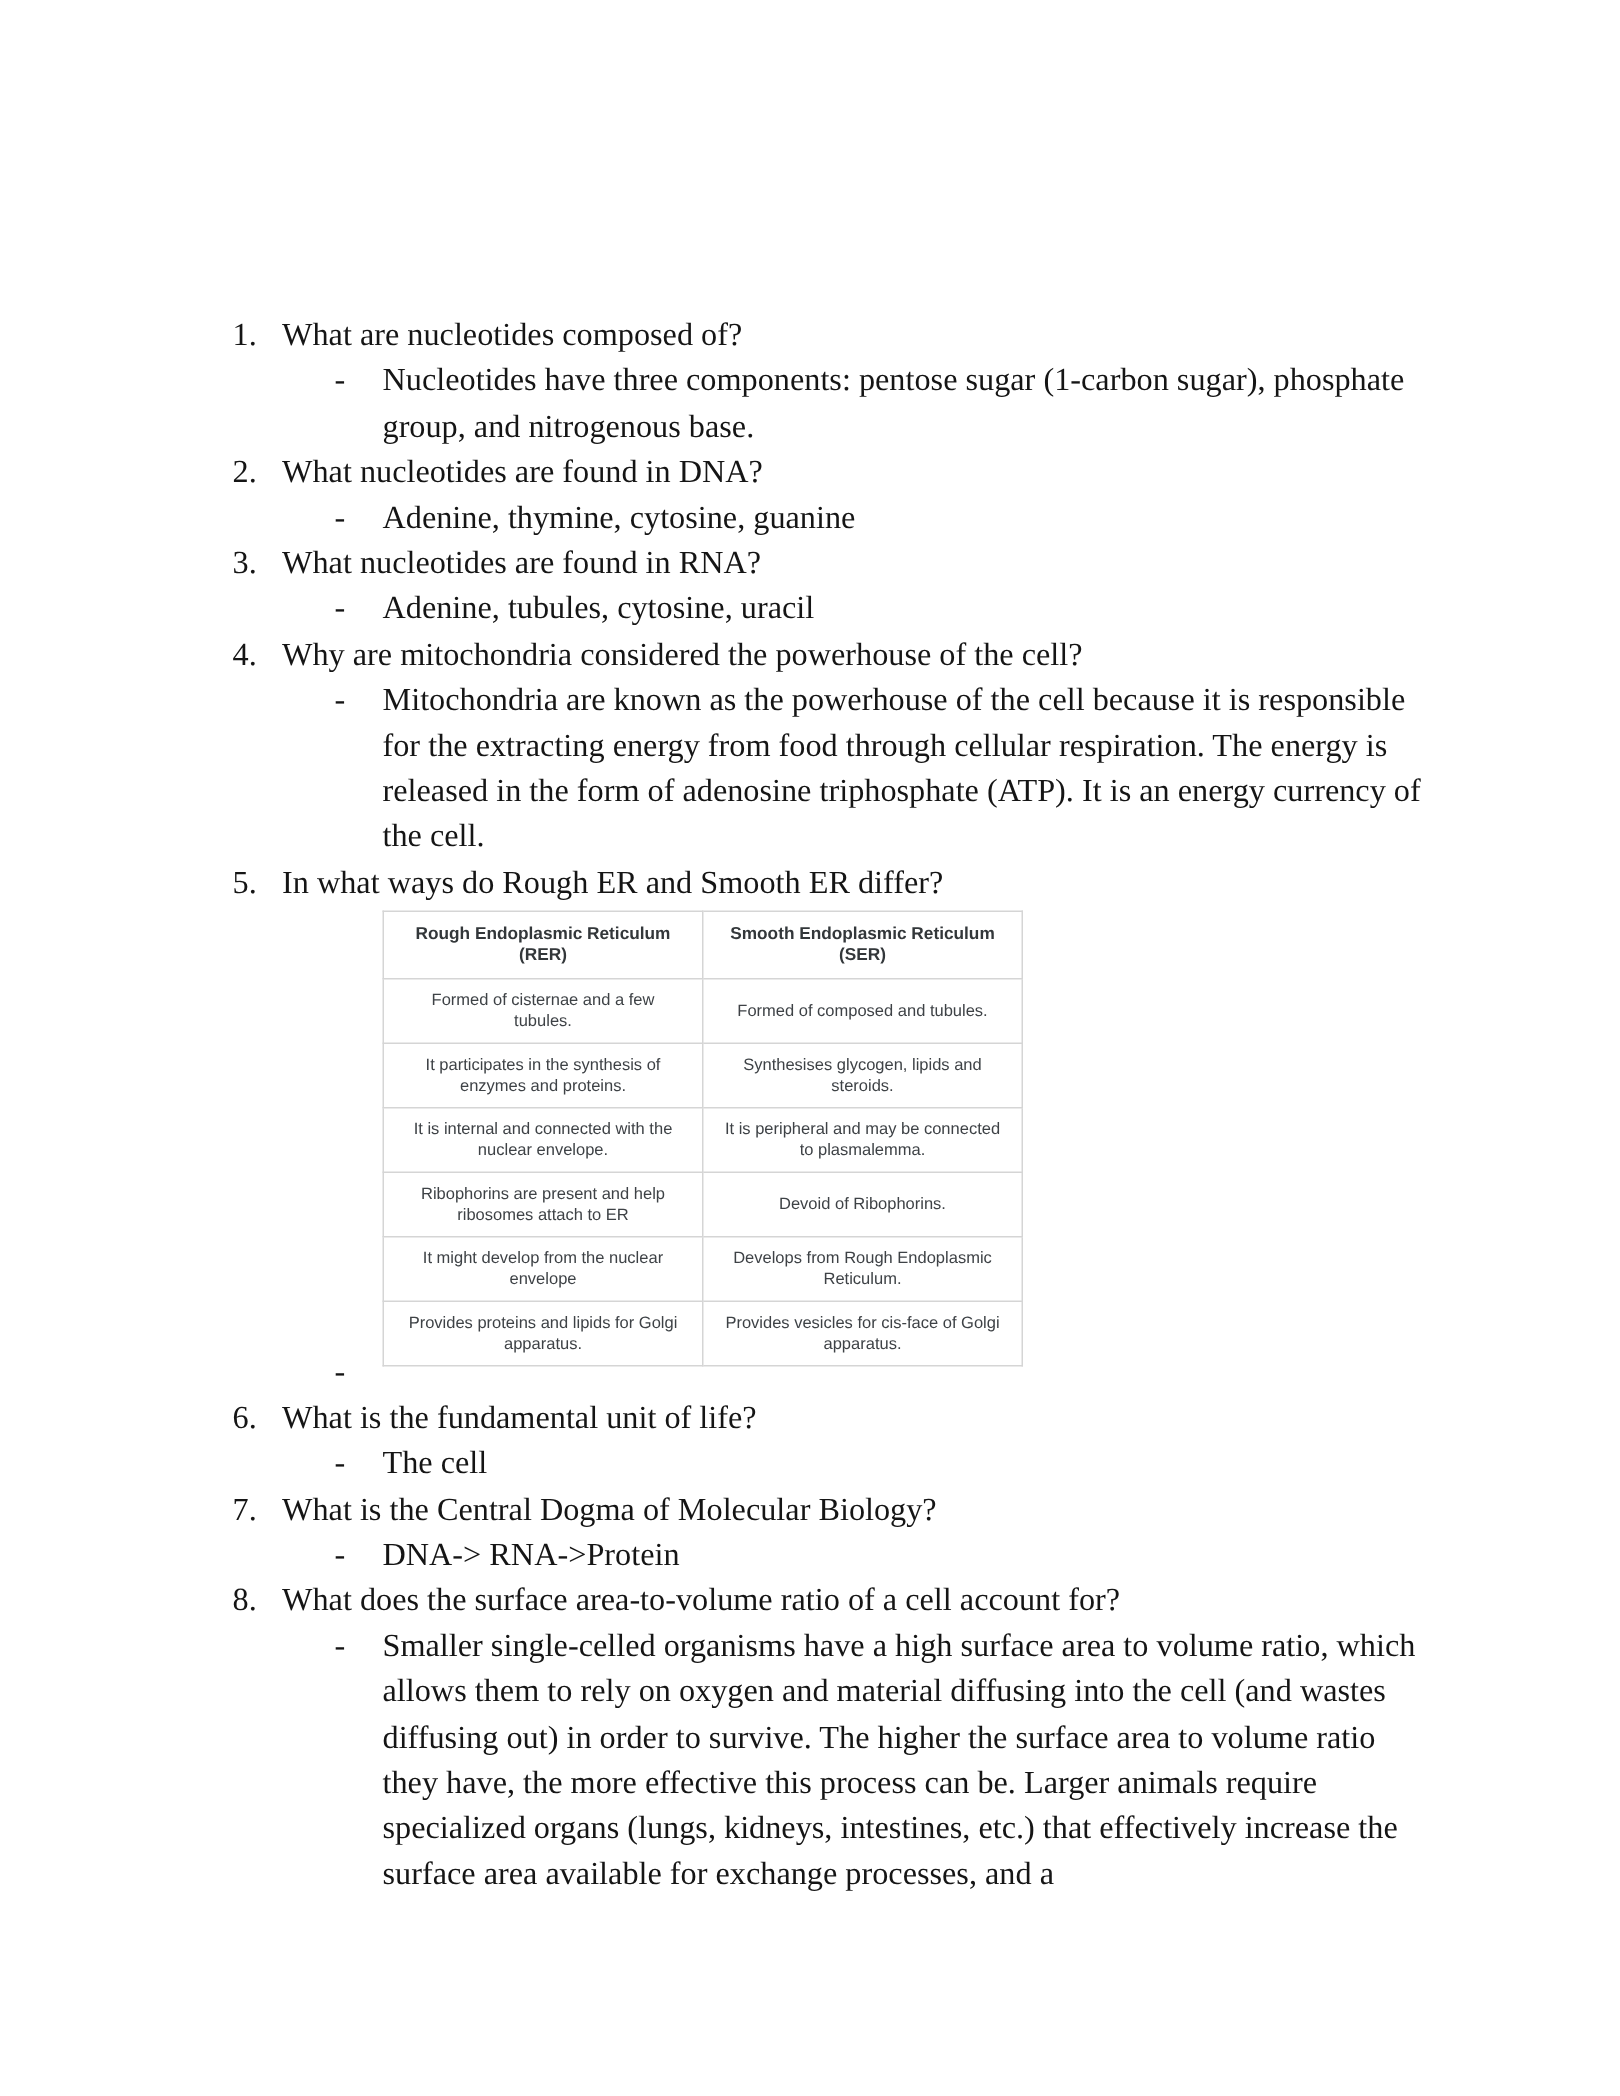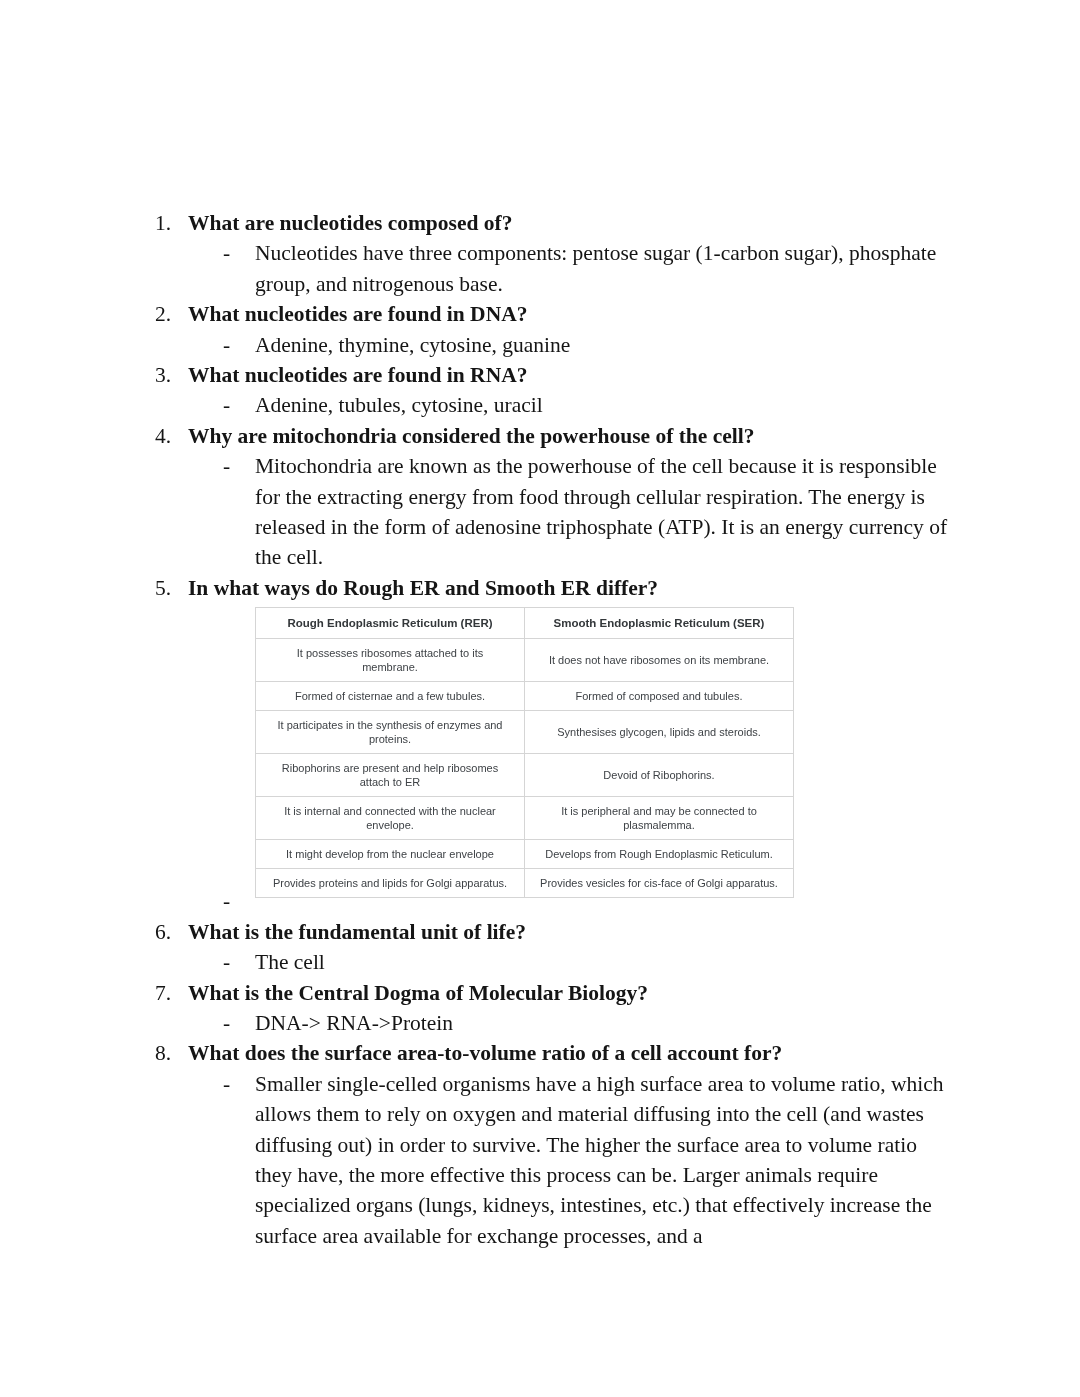--- a/index.html
+++ b/index.html
@@ -16,27 +16,27 @@
   .content {
     position: absolute;
     left: 155px;
     top: 208px;
     width: 800px;
     font-size: 21.5px;
     line-height: 30.4px;
   }
   .q-line { display: flex; }
   .q-num { width: 33px; flex: none; }
-  .q-text { flex: 1; font-weight: bold; }
+  .q-text { flex: 1; }
   .a-line { display: flex; padding-left: 68px; }
   .dash { width: 32px; flex: none; }
   .a-text { flex: none; max-width: 695px; }
   .table-wrap { margin: 4px 0 -12px 100px; }
   .er-table {
-    width: 539px;
+    width: 427px;
     border-collapse: collapse;
     table-layout: fixed;
     font-family: "Liberation Sans", sans-serif;
     font-size: 11px;
     line-height: 14px;
     color: #3e4246;
     background: #ffffff;
   }
   .er-table th, .er-table td {
     border: 1px solid #d5d5d5;
@@ -109,38 +109,34 @@
       <div class="table-wrap">
         <table class="er-table">
           <thead>
             <tr>
               <th>Rough Endoplasmic Reticulum (RER)</th>
               <th>Smooth Endoplasmic Reticulum (SER)</th>
             </tr>
           </thead>
           <tbody>
             <tr>
-              <td>It possesses ribosomes attached to its membrane.</td>
-              <td>It does not have ribosomes on its membrane.</td>
-            </tr>
-            <tr>
               <td>Formed of cisternae and a few tubules.</td>
               <td>Formed of composed and tubules.</td>
             </tr>
             <tr>
               <td>It participates in the synthesis of enzymes and proteins.</td>
               <td>Synthesises glycogen, lipids and steroids.</td>
             </tr>
             <tr>
+              <td>It is internal and connected with the nuclear envelope.</td>
+              <td>It is peripheral and may be connected to plasmalemma.</td>
+            </tr>
+            <tr>
               <td>Ribophorins are present and help ribosomes attach to ER</td>
               <td>Devoid of Ribophorins.</td>
-            </tr>
-            <tr>
-              <td>It is internal and connected with the nuclear envelope.</td>
-              <td>It is peripheral and may be connected to plasmalemma.</td>
             </tr>
             <tr>
               <td>It might develop from the nuclear envelope</td>
               <td>Develops from Rough Endoplasmic Reticulum.</td>
             </tr>
             <tr>
               <td>Provides proteins and lipids for Golgi apparatus.</td>
               <td>Provides vesicles for cis-face of Golgi apparatus.</td>
             </tr>
           </tbody>

